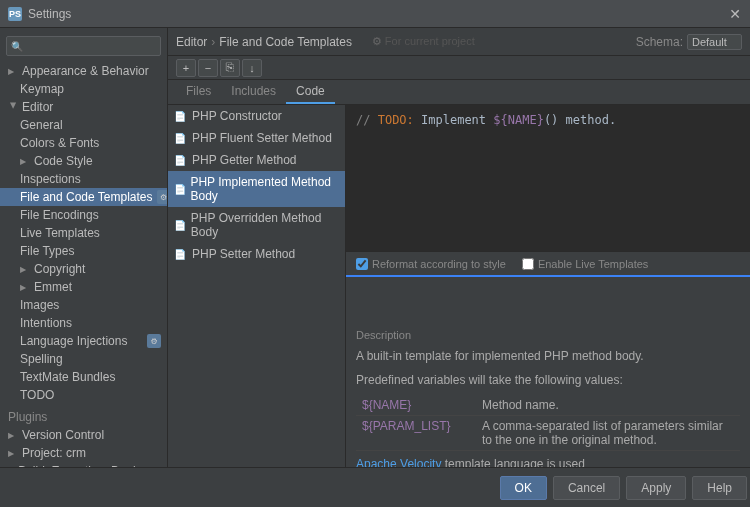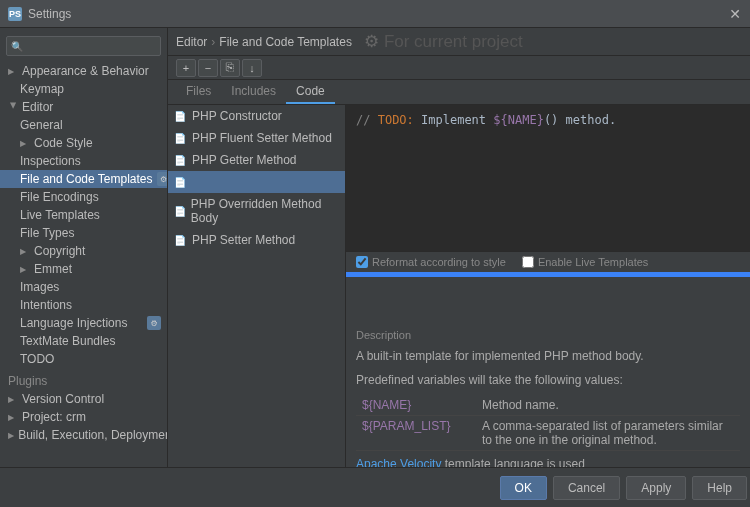--- a/index.html
+++ b/index.html
@@ -237,21 +237,21 @@
       color: #cc7832;
       overflow: auto;
     }
 
     .editor-options {
       display: flex;
       align-items: center;
       gap: 16px;
       padding: 4px 10px;
       border-top: 1px solid #2a2a2a;
-      border-bottom: 5px solid #3b82f6;
+      border-bottom: 2px solid #3b82f6;
       height: 26px;
     }
     .checkbox-item {
       display: flex;
       align-items: center;
       gap: 4px;
       font-size: 11px;
       color: #888;
     }
     .checkbox-item input[type=checkbox] {
@@ -349,20 +349,23 @@
 
       <div class="tree-item">
         <span class="arrow open">▶</span>
         <span>Editor</span>
       </div>
 
       <div class="tree-item tree-child">
         <span>General</span>
       </div>
 
+      <div class="tree-item tree-child">
+        <span>Colors &amp; Fonts</span>
+      </div>
 
       <div class="tree-item tree-child">
         <span class="arrow">▶</span>
         <span>Code Style</span>
       </div>
 
       <div class="tree-item tree-child">
         <span>Inspections</span>
       </div>
 
@@ -399,20 +402,23 @@
 
       <div class="tree-item tree-child">
         <span>Intentions</span>
       </div>
 
       <div class="tree-item tree-child" style="padding-right:2px;">
         <span>Language Injections</span>
         <span class="indent-badge">⚙</span>
       </div>
 
+      <div class="tree-item tree-child">
+        <span>Spelling</span>
+      </div>
 
       <div class="tree-item tree-child">
         <span>TextMate Bundles</span>
       </div>
 
       <div class="tree-item tree-child">
         <span>TODO</span>
       </div>
 
       <div class="plugins-header">Plugins</div>
@@ -434,24 +440,33 @@
 
     </div>
 
     <div class="right-panel">
 
       <div class="right-header">
         <div class="breadcrumb">
           <span>Editor</span>
           <span class="sep">›</span>
           <span>File and Code Templates</span>
-          <span style="color:#555; margin-left:8px; font-size:17px;">
+          <span style="color:#555; margin-left:16px; font-size:11px;">
             <span style="color:#666">⚙</span>
             <span>For current project</span>
           </span>
+        </div>
+        <div class="schema-area">
+          <span class="schema-label">Schema:</span>
+          <div style="position:relative; display:inline-block;">
+            <select class="schema-select">
+              <option>Default</option>
+              <option>Project</option>
+            </select>
+          </div>
         </div>
       </div>
 
       <div class="toolbar">
         <button class="toolbar-btn">+</button>
         <button class="toolbar-btn">−</button>
         <button class="toolbar-btn">⎘</button>
         <button class="toolbar-btn">↓</button>
       </div>
 
@@ -471,20 +486,21 @@
           <div class="template-item">
             <span class="template-icon">📄</span>
             <span>PHP Fluent Setter Method</span>
           </div>
           <div class="template-item">
             <span class="template-icon">📄</span>
             <span>PHP Getter Method</span>
           </div>
           <div class="template-item selected">
             <span class="template-icon">📄</span>
+            <span>PHP Implemented Method Body</span>
           </div>
           <div class="template-item">
             <span class="template-icon">📄</span>
             <span>PHP Overridden Method Body</span>
           </div>
           <div class="template-item">
             <span class="template-icon">📄</span>
             <span>PHP Setter Method</span>
           </div>
         </div>

